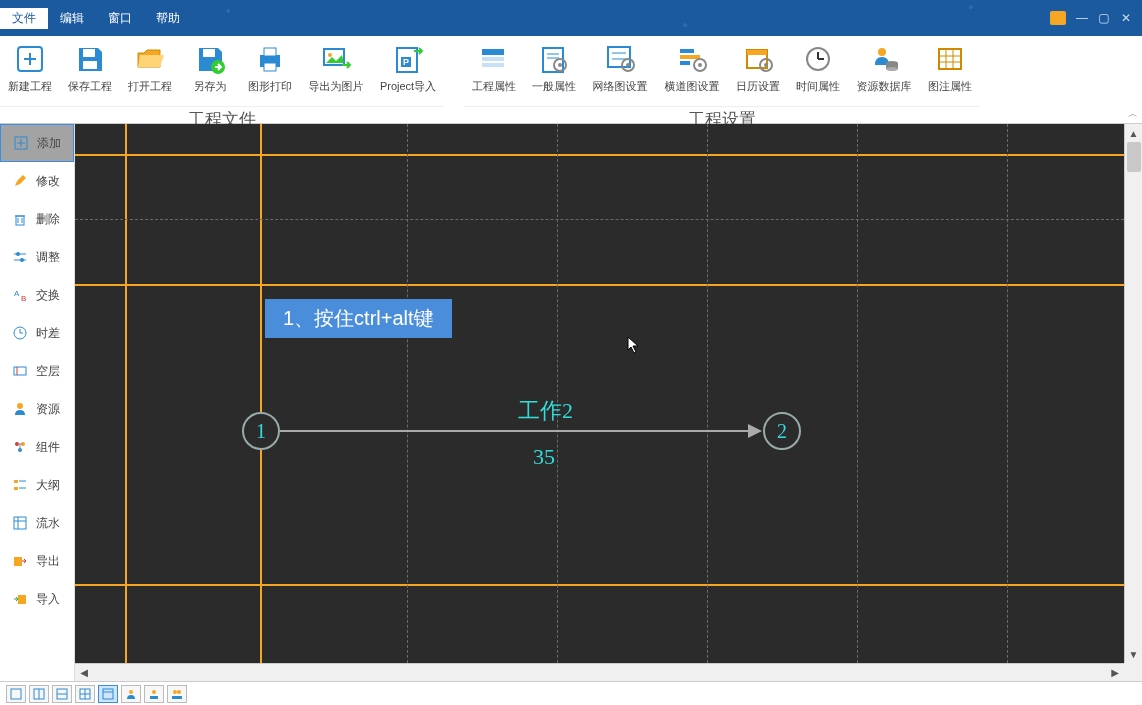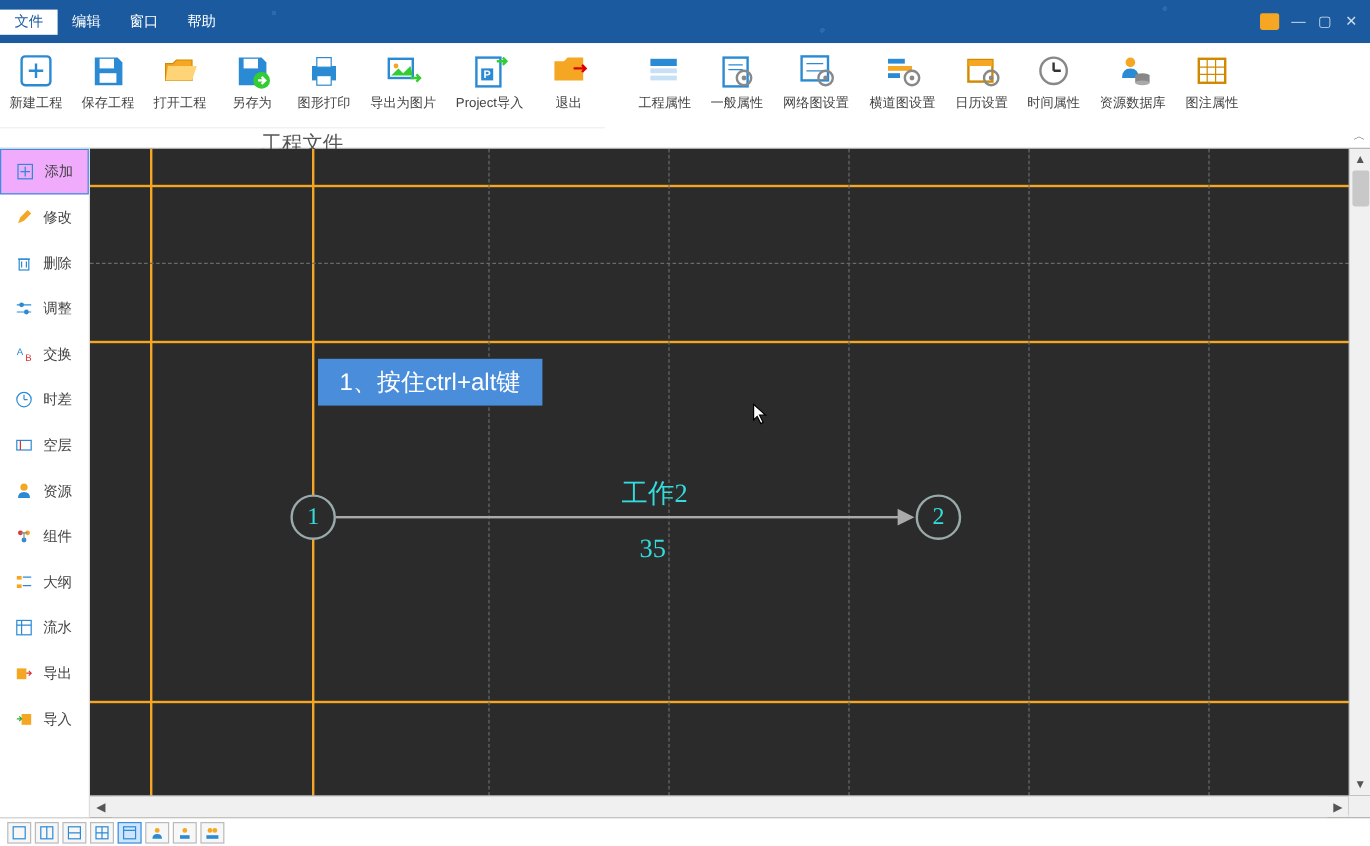--- a/index.html
+++ b/index.html
@@ -23,21 +23,21 @@
 .ribbon-icon { width: 34px; height: 34px; display: flex; align-items: center; justify-content: center; }
 .ribbon-label { font-size: 11px; color: #444; margin-top: 4px; text-align: center; line-height: 12px; }
 .ribbon-group-label { font-size: 17px; color: #555; text-align: center; border-top: 1px solid #eee; padding: 1px 0; }
 .ribbon-sep { width: 20px; }
 .ribbon-chevron { position:absolute; right:4px; bottom:2px; font-size:10px; color:#666; cursor:pointer; }
 
 
 .work-area { flex: 1; display: flex; min-height: 0; }
 .side-toolbar { width: 75px; background: #fff; border-right: 1px solid #ddd; display:flex; flex-direction:column; }
 .side-btn { height: 38px; display:flex; align-items:center; gap:8px; padding-left:12px; cursor:pointer; font-size:12px; color:#444; }
-.side-btn.active { background:#f0abfc; border:1px solid #3a8de0; }
+.side-btn.active { background:#a3a3a3; border:1px solid #3a8de0; }
 .side-icon { width:16px; height:16px; display:flex; align-items:center; justify-content:center; }
 
 
 .canvas-wrap { flex:1; position:relative; overflow:hidden; background:#2b2b2b; }
 .canvas { position:absolute; inset:0 18px 18px 0; background:#2b2b2b; }
 .grid-line-h { position:absolute; left:0; right:0; height:2px; background:#f5a623; }
 .grid-line-v { position:absolute; top:0; bottom:0; width:2px; background:#f5a623; }
 .grid-dash-v { position:absolute; top:0; bottom:0; width:0; border-left:1px dashed #6a6a6a; }
 .grid-dash-h { position:absolute; left:0; right:0; height:0; border-top:1px dashed #6a6a6a; }
 
@@ -150,29 +150,20 @@
         <div class="ribbon-icon">
             <svg width="32" height="32">
               <rect x="5" y="5" width="20" height="24" fill="#fff" stroke="#2a8ad4" stroke-width="2"></rect>
               <rect x="9" y="14" width="10" height="10" fill="#2a8ad4"></rect>
               <text x="14" y="22" font-size="9" fill="#fff" text-anchor="middle" font-weight="bold">P</text>
               <path d="M22 8 L30 8 M27 5 L30 8 L27 11" stroke="#3c3" stroke-width="2" fill="none"></path>
             </svg>
           </div>
         <div class="ribbon-label">Project导入</div>
       </div>
-      <div class="ribbon-btn">
-        <div class="ribbon-icon">
-            <svg width="32" height="32">
-              <path d="M4 8 L12 8 L15 5 L28 5 L28 24 L4 24 Z" fill="#f5a623"></path>
-              <path d="M20 14 L30 14 M27 11 L30 14 L27 17" stroke="#d00" stroke-width="2" fill="none"></path>
-            </svg>
-          </div>
-        <div class="ribbon-label">退出</div>
-      </div>
     </div>
     <div class="ribbon-group-label">工程文件</div>
   </div>
 
   <div class="ribbon-sep"></div>
 
   <div class="ribbon-group" style="flex:0 0 auto;">
     <div class="ribbon-row">
       <div class="ribbon-btn">
         <div class="ribbon-icon">
@@ -259,20 +250,21 @@
               <rect x="5" y="6" width="22" height="20" fill="#fff" stroke="#d18a00" stroke-width="2"></rect>
               <line x1="5" y1="13" x2="27" y2="13" stroke="#d18a00"></line>
               <line x1="5" y1="19" x2="27" y2="19" stroke="#d18a00"></line>
               <line x1="12" y1="6" x2="12" y2="26" stroke="#d18a00"></line>
               <line x1="19" y1="6" x2="19" y2="26" stroke="#d18a00"></line>
             </svg>
           </div>
         <div class="ribbon-label">图注属性</div>
       </div>
     </div>
+    <div class="ribbon-group-label">工程设置</div>
   </div>
   <div class="ribbon-chevron">︿</div>
 </div>
 
 <div class="work-area">
   <div class="side-toolbar">
     <div class="side-btn active">
         <span class="side-icon">
           <svg width="14" height="14">
             <rect x="1" y="1" width="12" height="12" fill="none" stroke="#2a8ad4"></rect>

